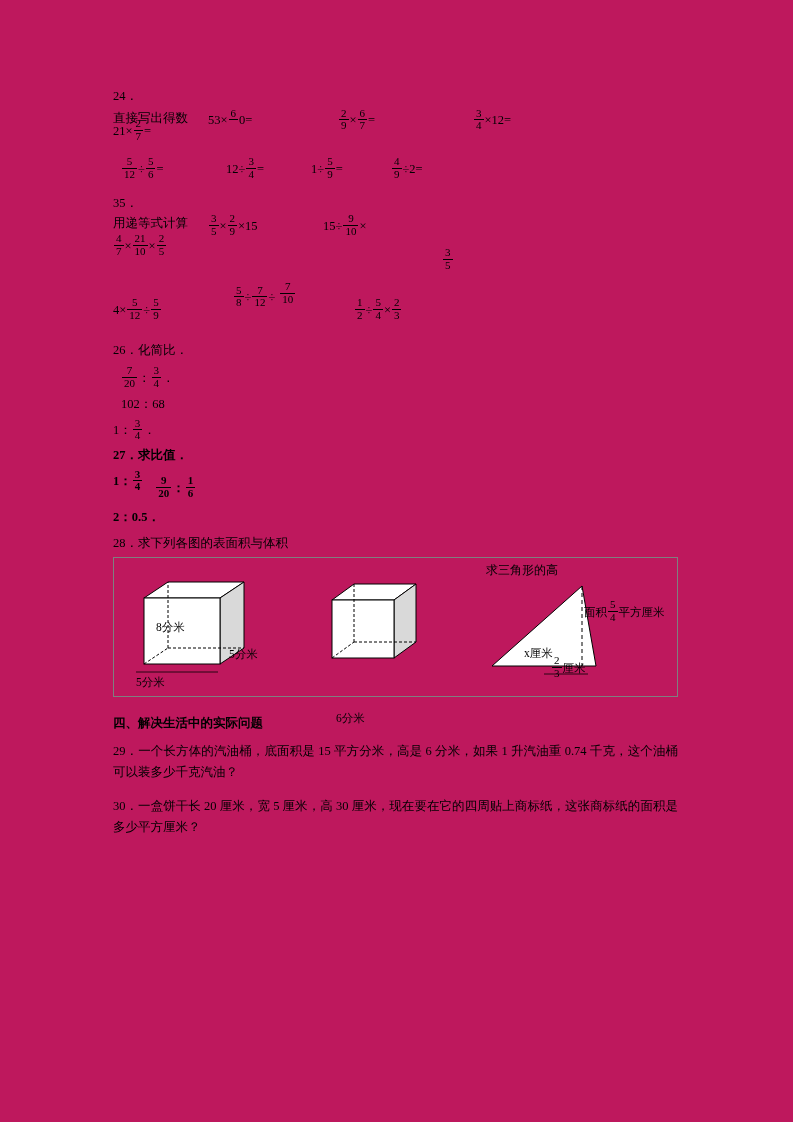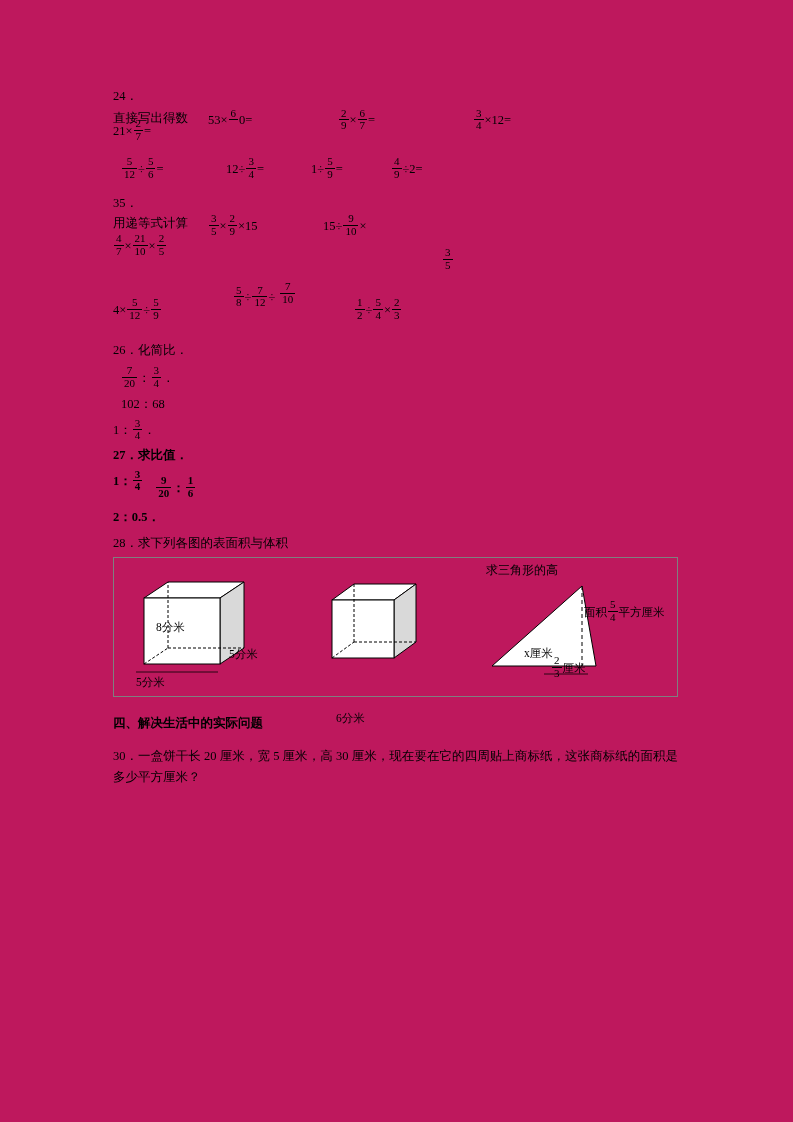--- a/index.html
+++ b/index.html
@@ -382,17 +382,18 @@
             <span class="num">2</span>
             <span class="den">3</span>
           </span>
           <span>厘米</span>
         </div>
       </div>
     </div>
 
     <div style="margin-top:18px;">
       <p class="sec-title">四、解决生活中的实际问题</p>
+      <p class="para" style="margin-top:9px; text-align:justify;">29．一个长方体的汽油桶，底面积是 15 平方分米，高是 6 分米，如果 1 升汽油重 0.74 千克，这个油桶可以装多少千克汽油？</p>
       <p class="para" style="margin-top:14px; text-align:justify;">30．一盒饼干长 20 厘米，宽 5 厘米，高 30 厘米，现在要在它的四周贴上商标纸，这张商标纸的面积是多少平方厘米？</p>
     </div>
 
   </div>
 </div>
 
 </body></html>

